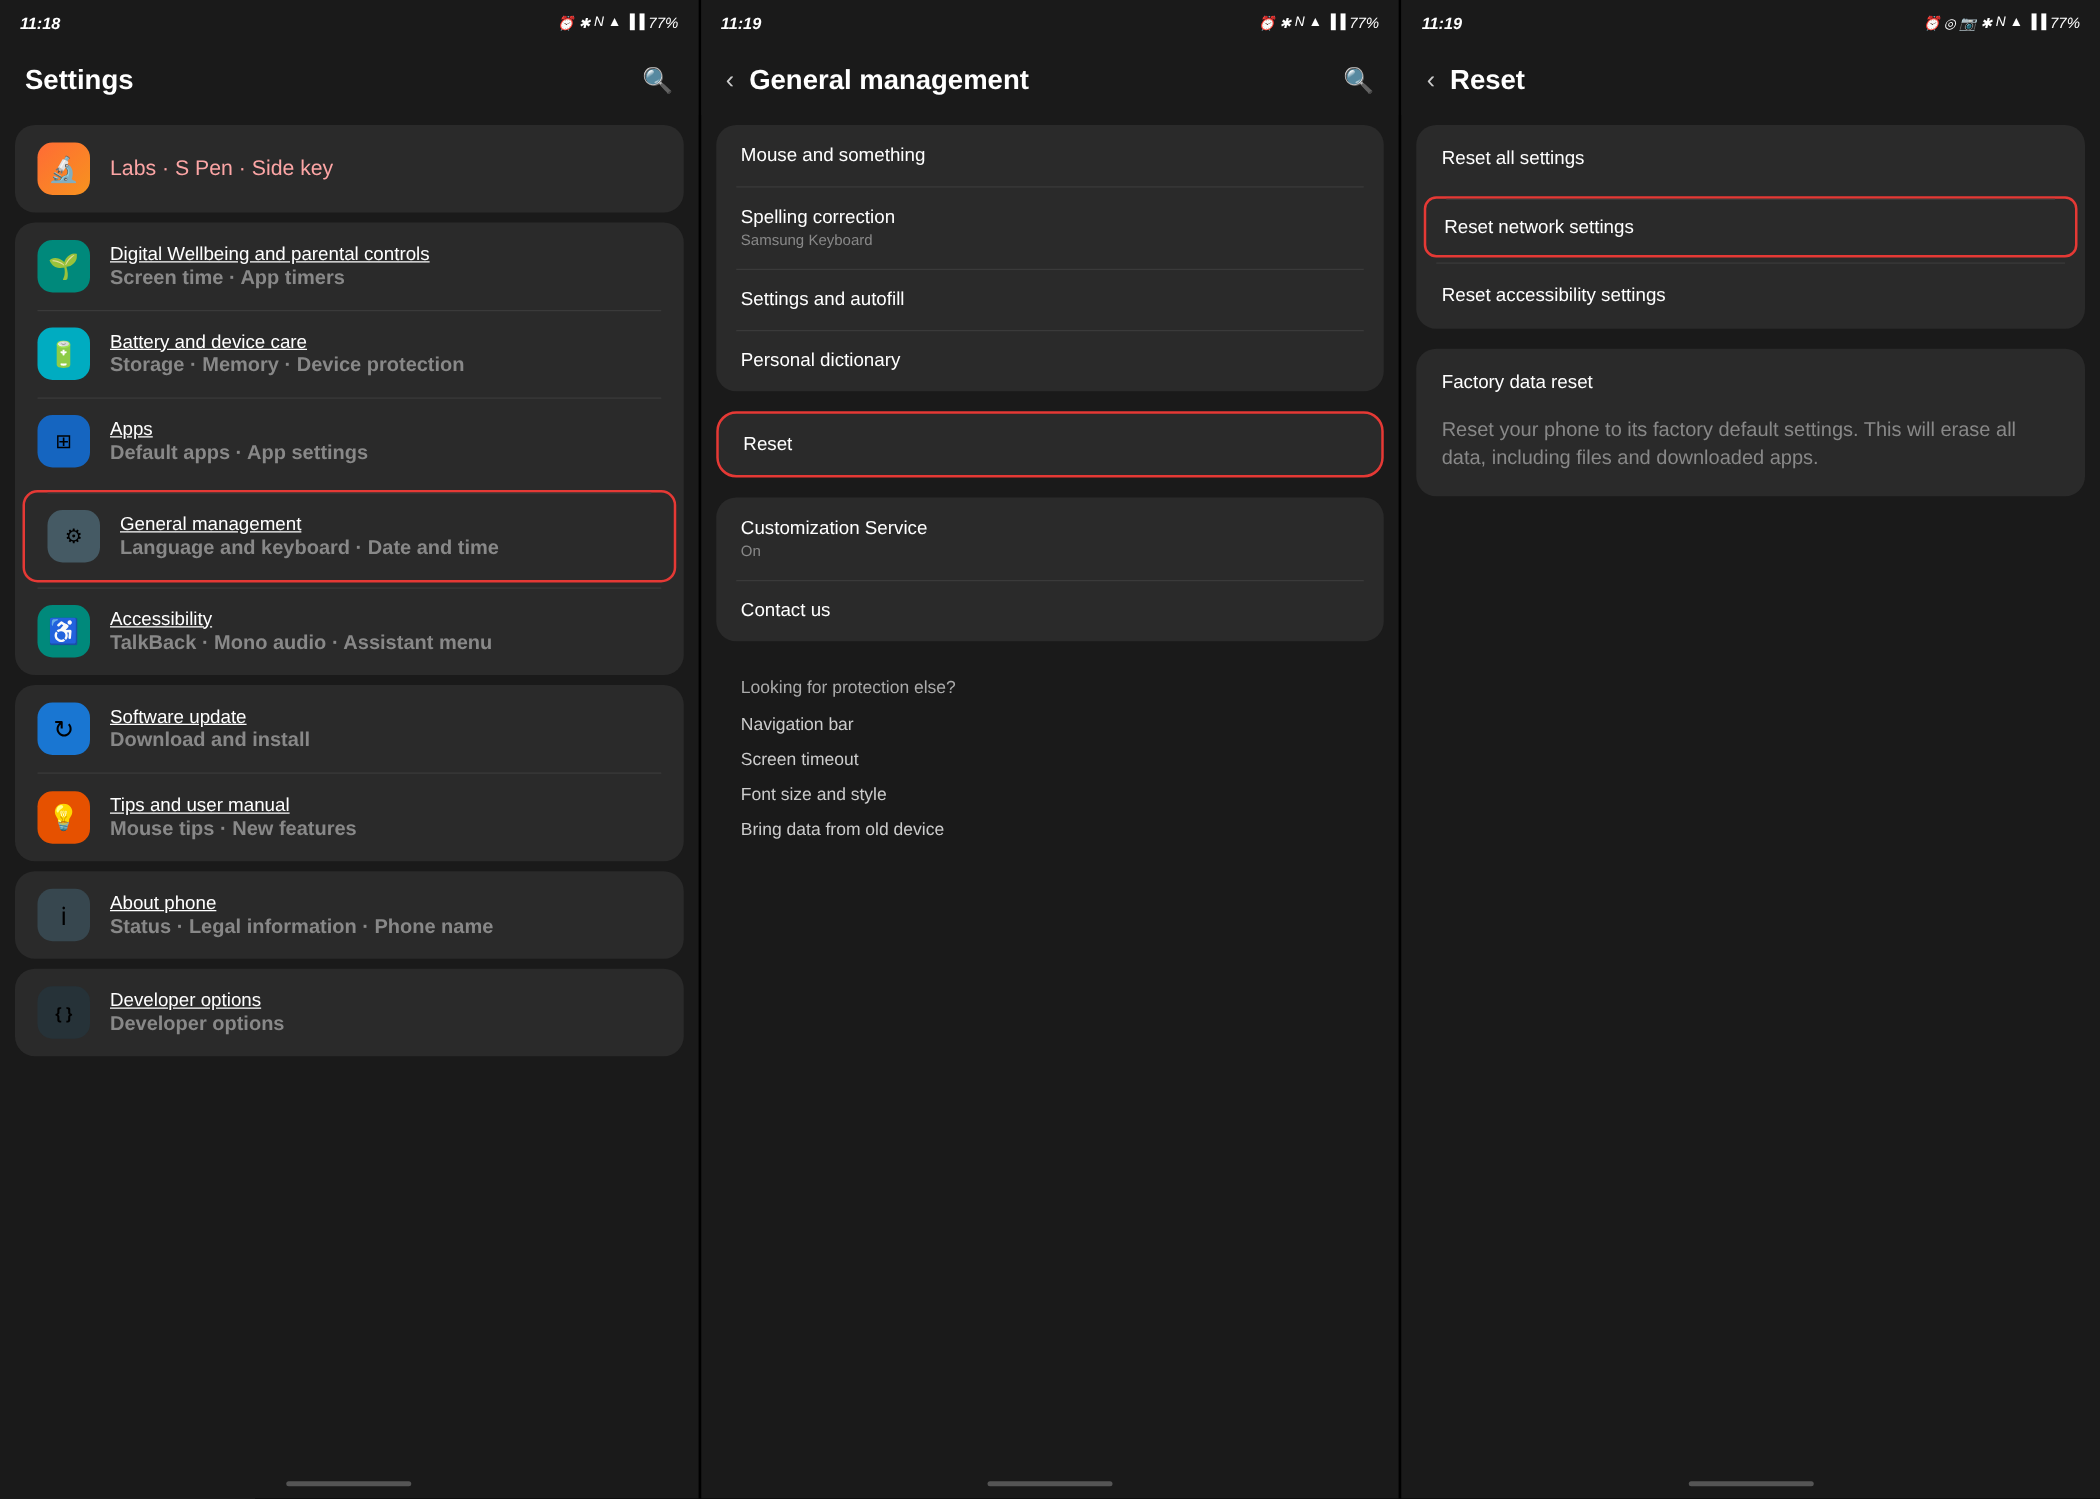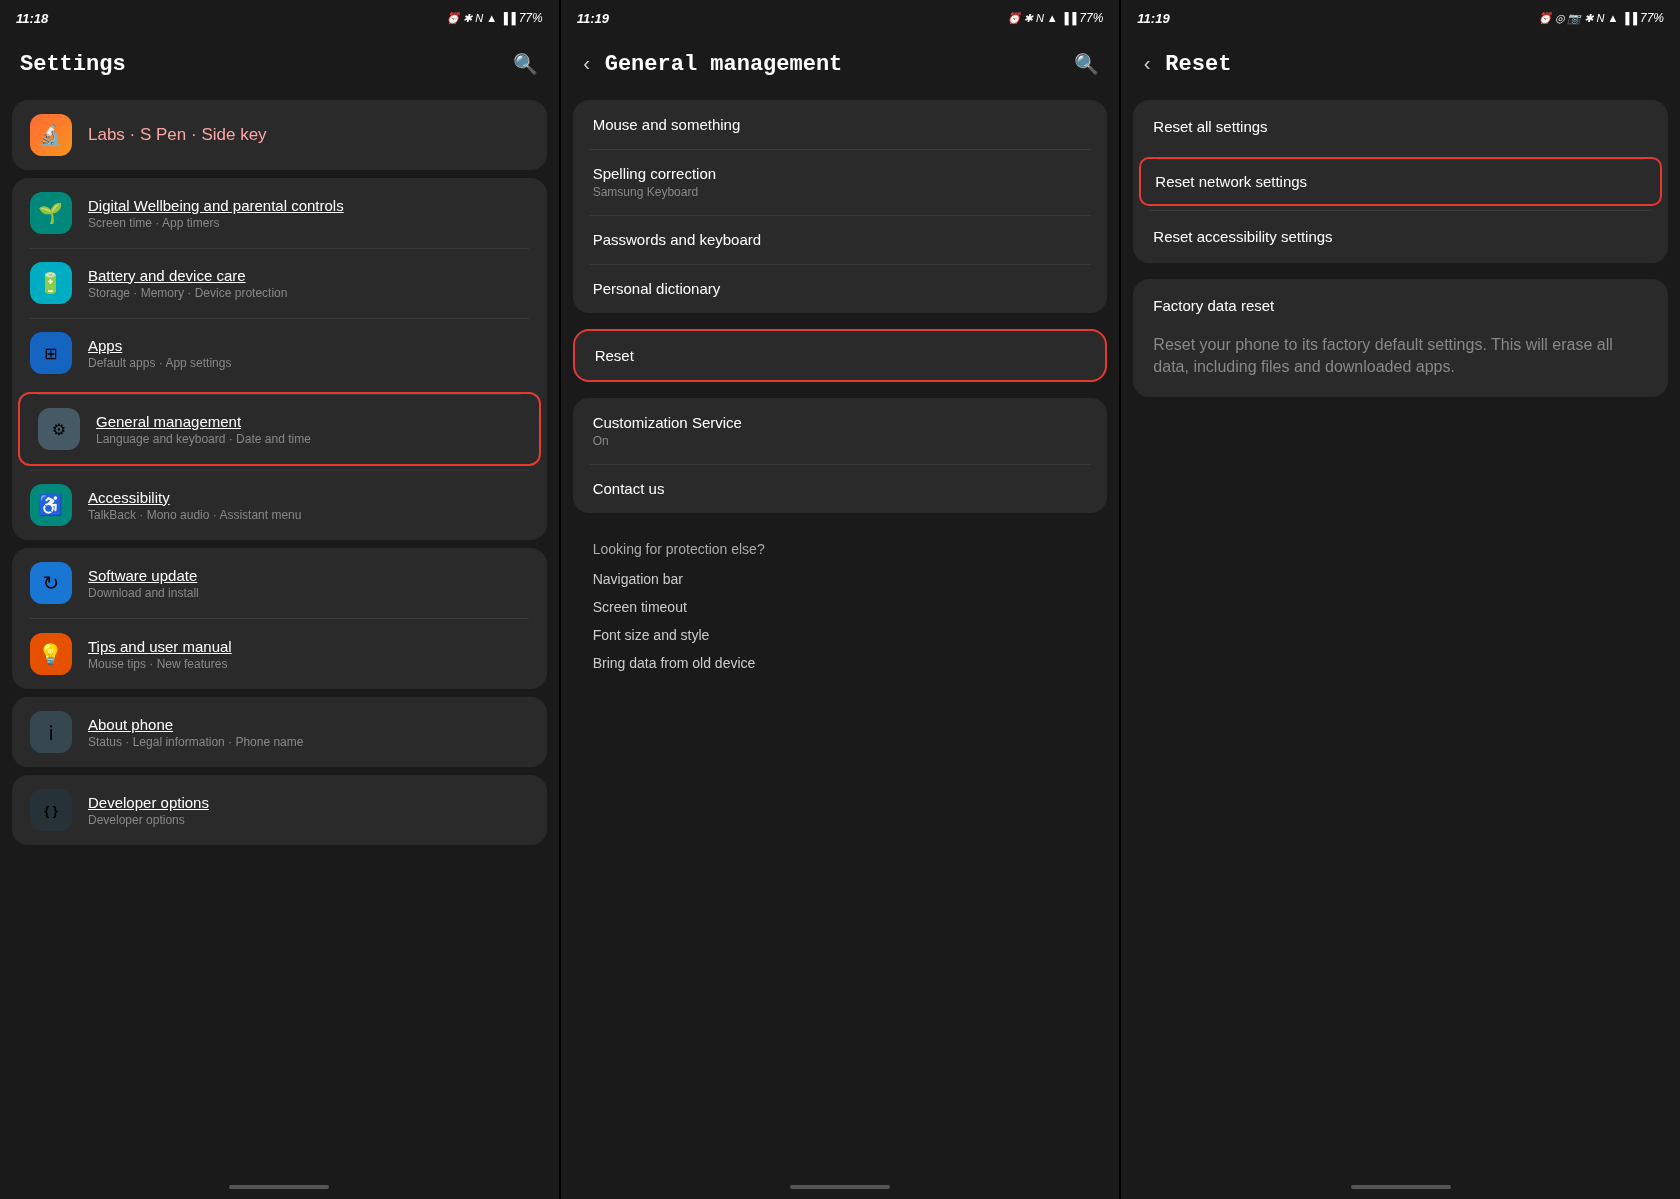--- a/index.html
+++ b/index.html
@@ -56,21 +56,20 @@
     }
 
     
     .top-bar {
       background: #1a1a1a;
       padding: 12px 20px;
       display: flex;
       align-items: center;
       justify-content: space-between;
       min-height: 56px;
-      font-family: Liberation Mono, monospace;
     }
     .top-bar-title {
       color: #fff;
       font-size: 22px;
       font-weight: 600;
     }
     .top-bar-left {
       display: flex;
       align-items: center;
       gap: 12px;
@@ -136,22 +135,23 @@
       flex: 1;
     }
     .settings-item-title {
       color: #fff;
       font-size: 15px;
       font-weight: 400;
       text-decoration: underline;
     }
     .settings-item-subtitle {
       color: #888;
-      font-size: 12px;
+      font-size: 16px;
       margin-top: 2px;
+      font-weight: bold;
     }
 
     
     .highlight-red {
       border: 2px solid #e53935 !important;
       border-radius: 12px;
     }
 
     
     .panel1-labs-item {
@@ -426,21 +426,21 @@
 
     <div class="gm-group">
       <div class="gm-item">
         <div class="gm-item-title">Mouse and something</div>
       </div>
       <div class="gm-item">
         <div class="gm-item-title">Spelling correction</div>
         <div class="gm-item-subtitle">Samsung Keyboard</div>
       </div>
       <div class="gm-item">
-        <div class="gm-item-title">Passwords and keyboard</div>
+        <div class="gm-item-title">Settings and autofill</div>
       </div>
       <div class="gm-item">
         <div class="gm-item-title">Personal dictionary</div>
       </div>
     </div>
 
     <div class="gm-group highlight-red" style="margin: 0 0 8px 0;">
       <div class="gm-item">
         <div class="gm-item-title">Reset</div>
       </div>

